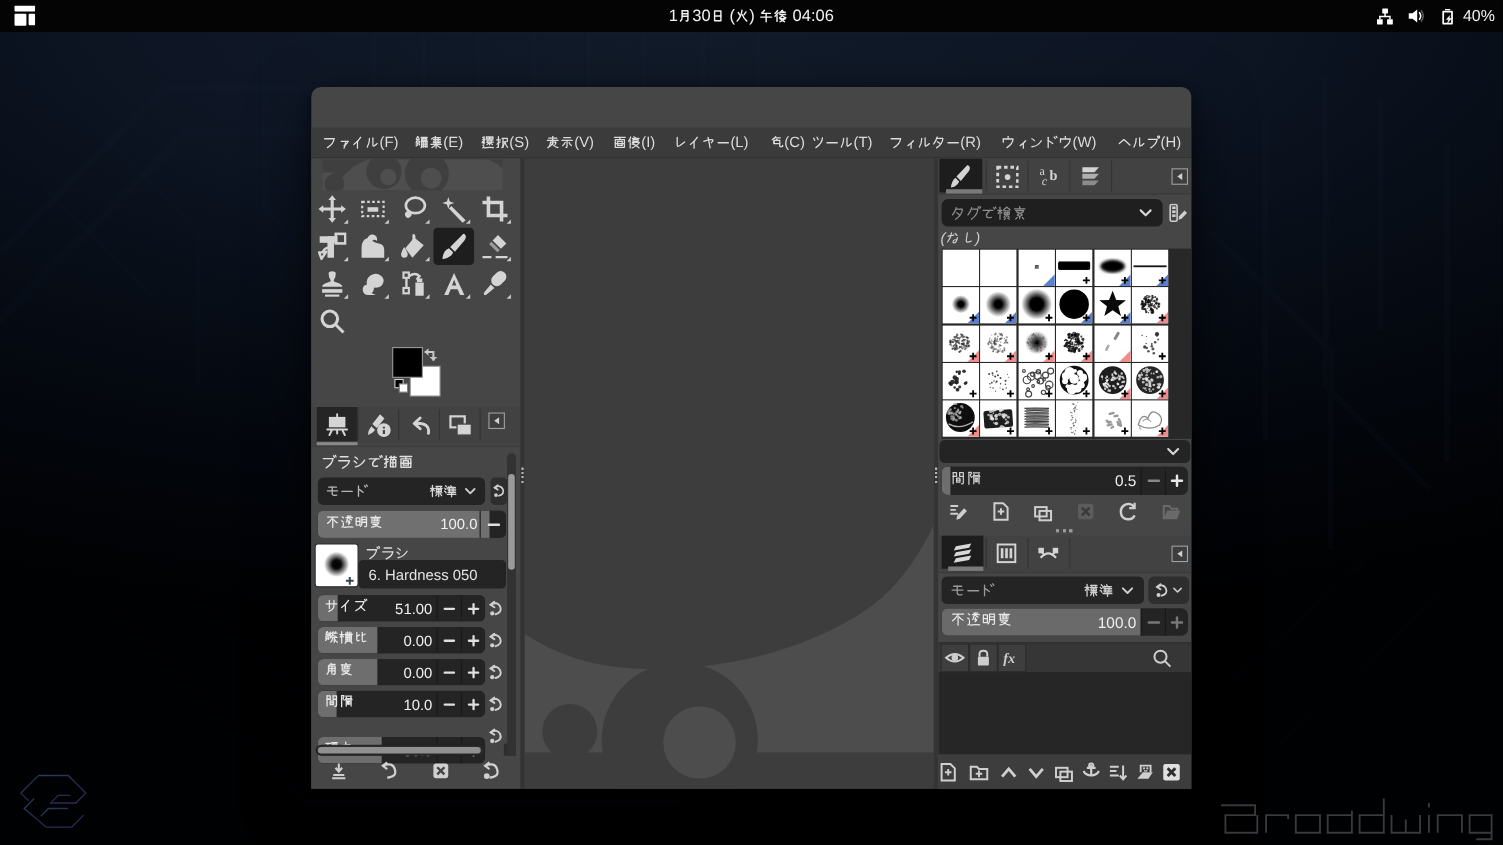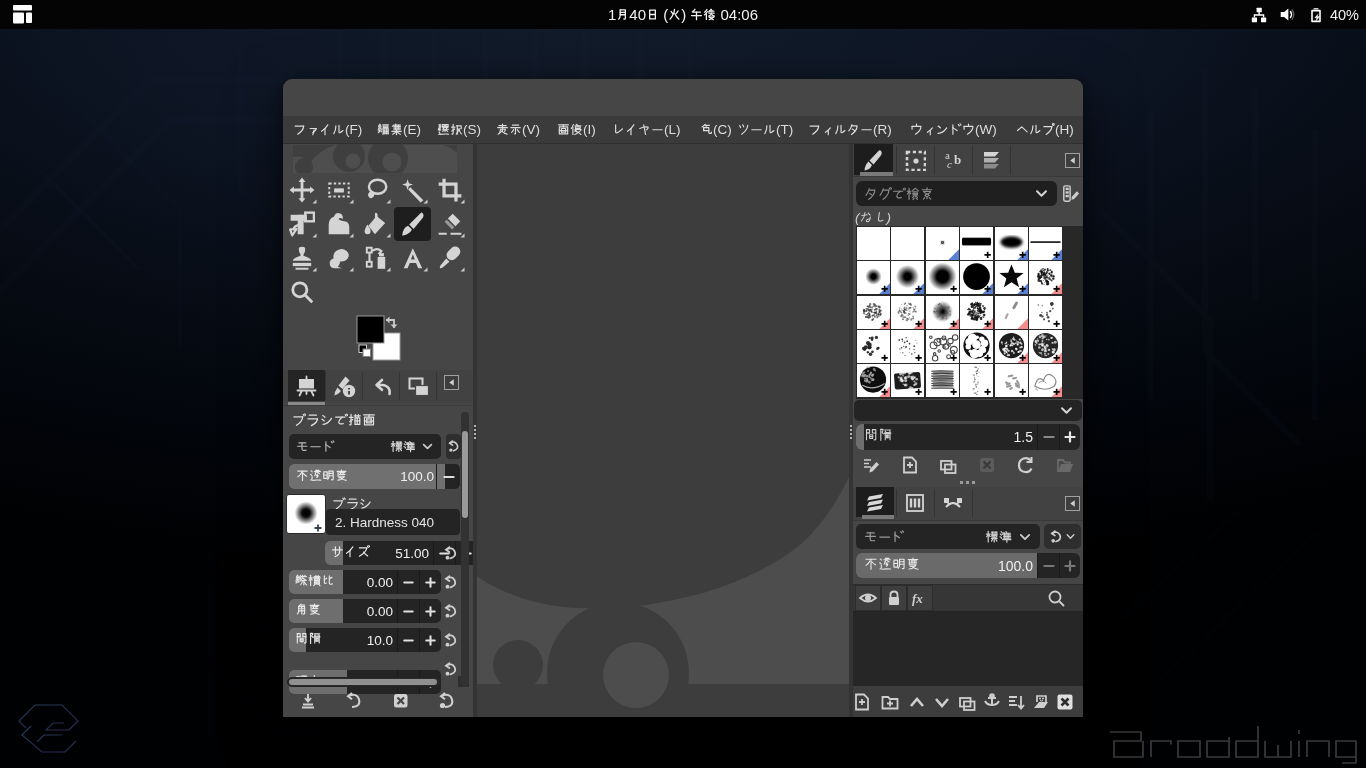--- a/index.html
+++ b/index.html
@@ -95,21 +95,21 @@
         <span style="display:inline-flex;align-items:center">
           <svg width="13" height="13" viewBox="0 0 100 100" style="flex:none" fill="none" stroke="#f2f2f2" stroke-width="10" stroke-linecap="round" stroke-linejoin="round">
             <g>
               <path d="M32 14 H72 V78 Q72 88 60 84"></path>
               <path d="M32 14 V58 Q32 76 20 86"></path>
               <path d="M32 34 H70"></path>
               <path d="M32 52 H70"></path>
             </g>
           </svg>
         </span>
-        <span>40</span>
+        <span>30</span>
         <span style="display:inline-flex;align-items:center">
           <svg width="13" height="13" viewBox="0 0 100 100" style="flex:none" fill="none" stroke="#f2f2f2" stroke-width="10" stroke-linecap="round" stroke-linejoin="round">
             <g>
               <path d="M28 16 H72 V84 H28 Z"></path>
               <path d="M28 50 H72"></path>
             </g>
           </svg>
         </span>
         <span>&nbsp;(</span>
         <span style="display:inline-flex;align-items:center">
@@ -967,23 +967,23 @@
             </svg>
             <svg width="13.5" height="13.5" viewBox="0 0 100 100" style="flex:none" fill="none" stroke="#dadada" stroke-width="9" stroke-linecap="round" stroke-linejoin="round">
               <g>
                 <path d="M20 18 Q30 23 36 31"></path>
                 <path d="M14 44 Q24 49 30 57"></path>
                 <path d="M22 82 Q58 76 82 38"></path>
               </g>
             </svg>
           </span></div>
         <div class="abs" style="left:43px;top:365px;width:134px;height:26px;background:#242424;border-radius:4px;display:flex;align-items:center;padding-left:9px">
-          <span style="font-size:13.5px;color:#e4e4e4">2. Hardness 040</span>
-        </div>
-        <div class="abs" style="left:6px;top:397px;width:152px;margin-left:36px;">
+          <span style="font-size:13.5px;color:#e4e4e4">6. Hardness 050</span>
+        </div>
+        <div class="abs" style="left:6px;top:397px;width:152px;">
 <div style="position:relative;width:152px;height:24px;background:#242424;border-radius:5px;overflow:hidden;display:flex;align-items:center">
 <div style="position:absolute;left:0;top:0;width:18px;height:24px;background:#6e6e6e"></div>
 <span style="position:relative;padding-left:6px"><span style="display:inline-flex;align-items:center">
                 <svg width="13" height="13" viewBox="0 0 100 100" style="flex:none" fill="none" stroke="#e6e6e6" stroke-width="9" stroke-linecap="round" stroke-linejoin="round">
                   <g>
                     <path d="M12 38 H86"></path>
                     <path d="M34 14 V70"></path>
                     <path d="M66 14 V52 Q66 78 30 90"></path>
                   </g>
                 </svg>
@@ -2516,21 +2516,21 @@
                   <path d="M84 22 Q86 32 92 38"></path>
                   <path d="M56 32 H82"></path>
                   <path d="M52 40 H86 V84"></path>
                   <path d="M52 40 V84"></path>
                   <path d="M60 50 H78 V70 H60 Z"></path>
                   <path d="M68 50 V70"></path>
                 </g>
               </svg>
             </span></span>
           <span style="flex:1"></span>
-<span style="position:relative;font-size:14px;color:#f0f0f0">1.5</span>
+<span style="position:relative;font-size:14px;color:#f0f0f0">0.5</span>
 <div class="tile" style="position:relative;width:22px;height:26px;margin-left:4px;border-left:1px solid #1a1a1a">
             <svg width="14" height="14" viewBox="0 0 20 20" stroke="#888" stroke-width="3.2" stroke-linecap="round">
               <path d="M3.5 10 H16.5"></path>
             </svg>
           </div>
 <div class="tile" style="position:relative;width:21px;height:26px;border-left:1px solid #1a1a1a">
             <svg width="14" height="14" viewBox="0 0 20 20" stroke="#e8e8e8" stroke-width="3.2" stroke-linecap="round">
               <path d="M3.5 10 H16.5 M10 3.5 V16.5"></path>
             </svg>
           </div>

